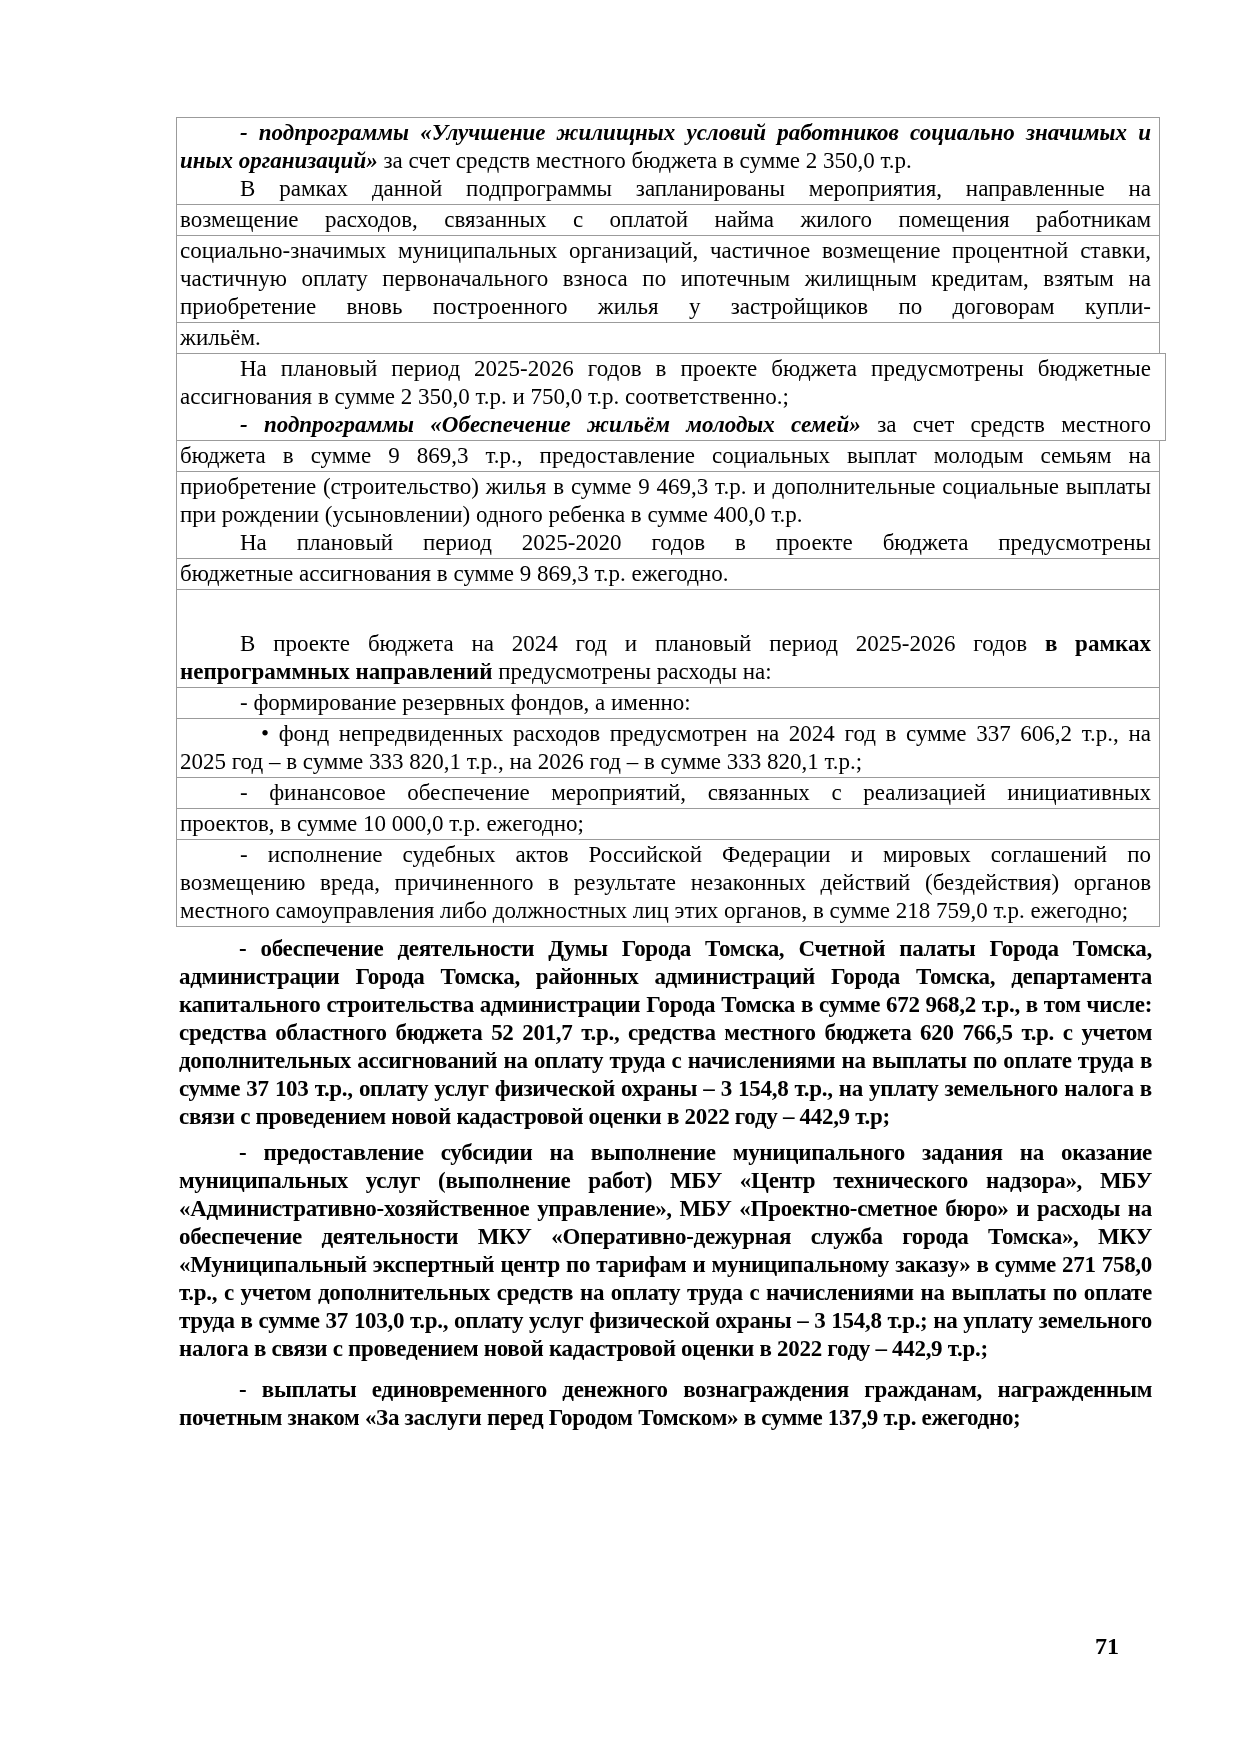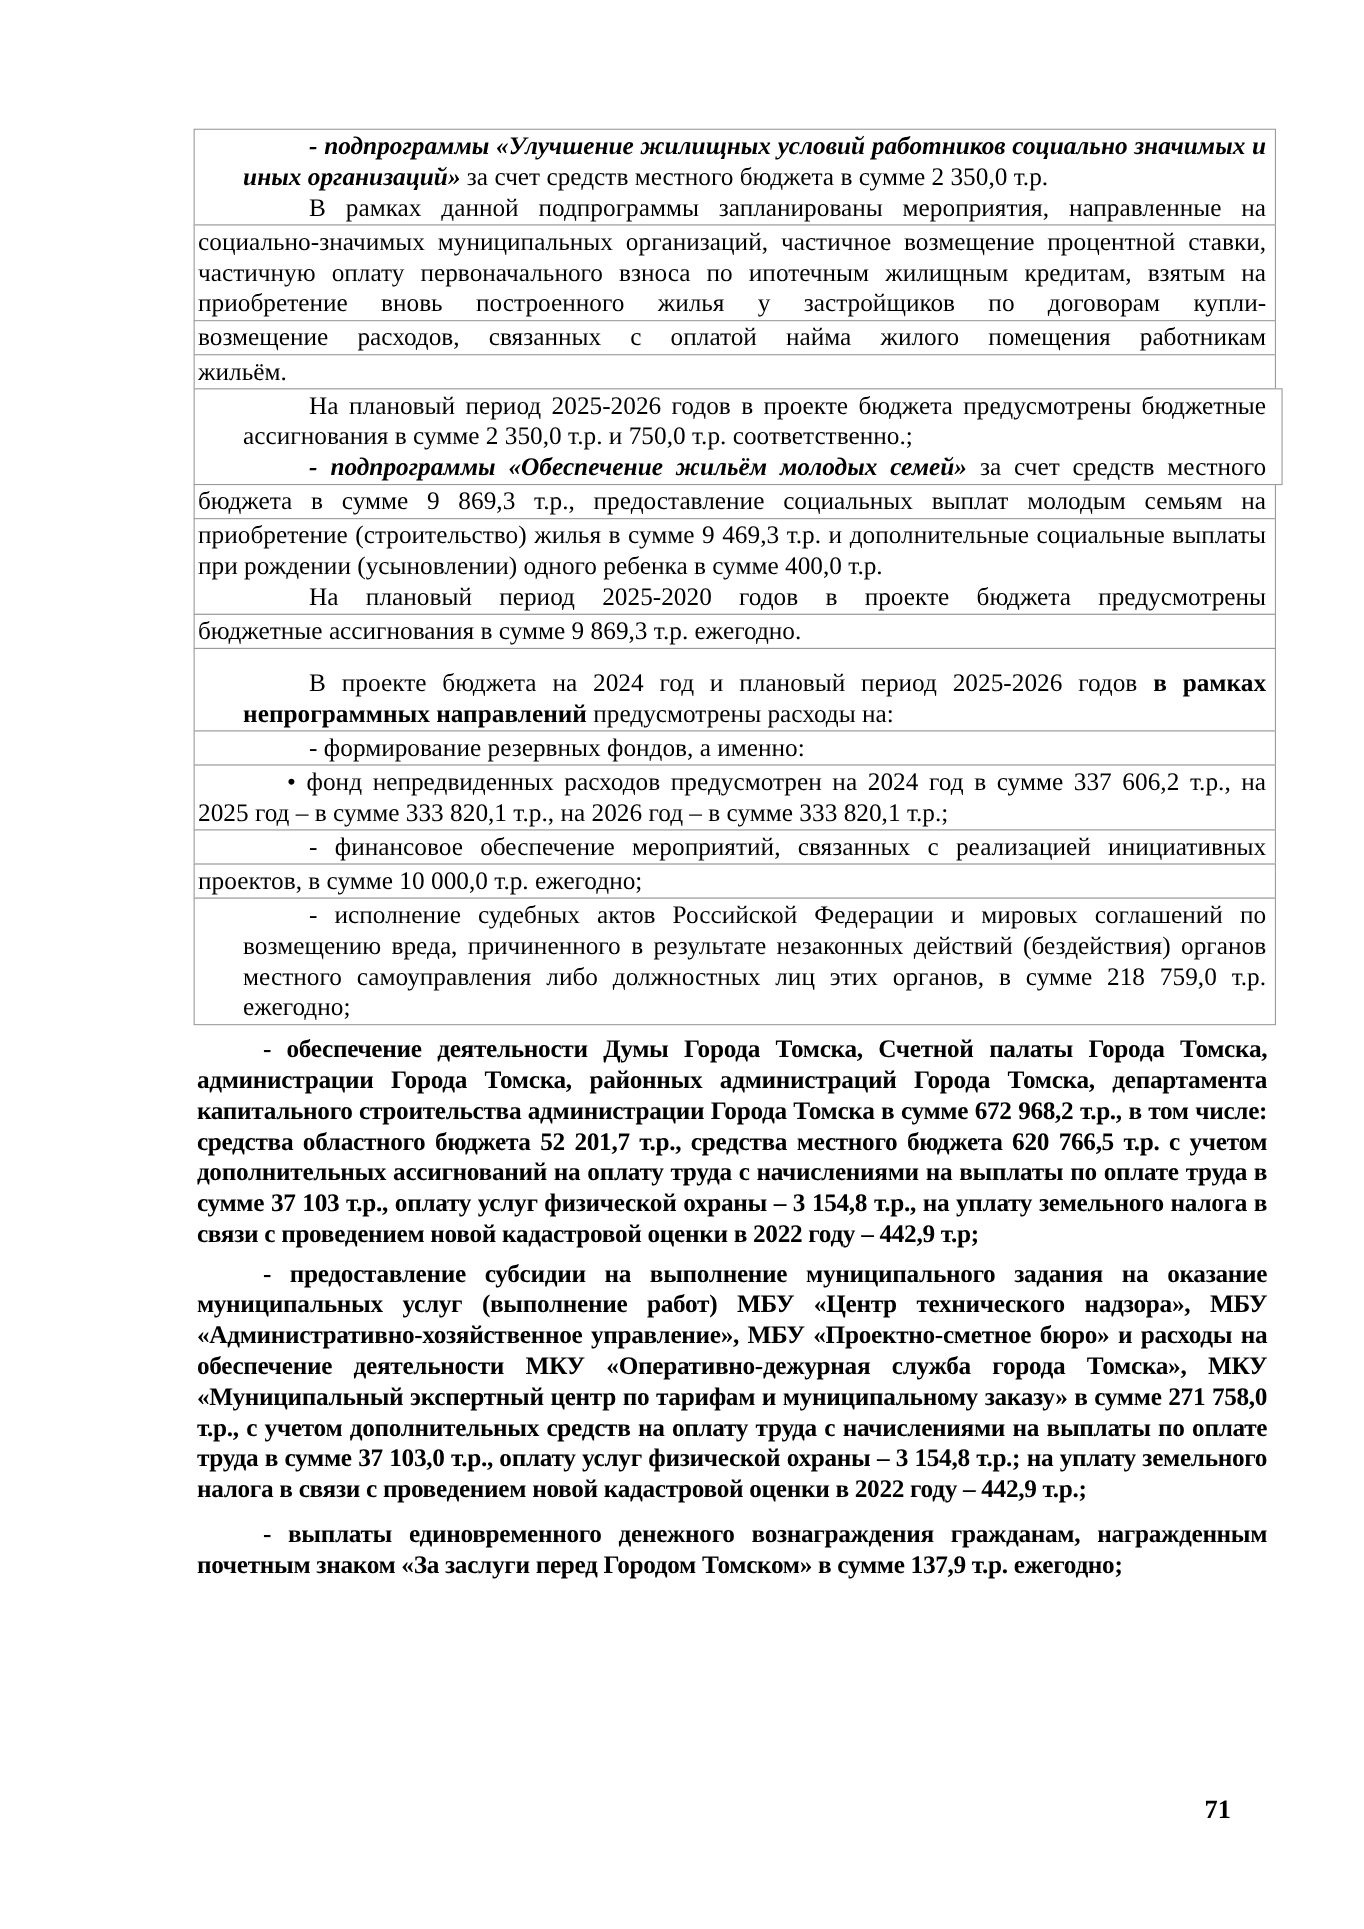--- a/index.html
+++ b/index.html
@@ -23,24 +23,24 @@
   .box {
     box-sizing: border-box;
     border: 1px solid #9b9b9b;
     margin-top: -1px;
     padding: 1px 8px 1px 3px;
     background: #ffffff;
   }
   .box.first { margin-top: 0; }
   .b5  { margin-right: -6px; padding-right: 14px; }
   .b15 { margin-left: -6px; margin-right: -8px; padding-left: 9px; padding-right: 16px; }
-  .gap-top { padding-top: 17px; }
+  .gap-top { padding-top: 40px; }
   p { margin: 0; text-align: justify; }
   .cont { text-align-last: justify; -moz-text-align-last: justify; }
-  .ind { text-indent: 60px; margin-left: 41px; }
+  .ind { text-indent: 60px; }
   .bullet { text-indent: 81px; }
   .bi { font-weight: bold; font-style: italic; }
   .b  { font-weight: bold; }
   .bold-para {
     font-weight: bold;
     letter-spacing: -0.3px;
     padding: 0 8px 0 3px;
     margin: 8px 0;
   }
   .bold-para.last { margin-top: 13px; }
@@ -57,25 +57,25 @@
 
 <div class="page">
   <div class="col">
 
     <div class="box first">
       <p class="ind"><span class="bi">- подпрограммы «Улучшение жилищных условий работников социально значимых и иных организаций»</span><span> за счет средств местного бюджета в сумме 2&nbsp;350,0 т.р.</span></p>
       <p class="ind cont">В рамках данной подпрограммы запланированы мероприятия, направленные на</p>
     </div>
 
     <div class="box">
-      <p class="cont">социально-значимых муниципальных организаций, частичное возмещение процентной ставки, частичную оплату первоначального взноса по ипотечным жилищным кредитам, взятым на приобретение вновь построенного жилья у застройщиков по договорам купли-</p>
+      <p class="cont">возмещение расходов, связанных с оплатой найма жилого помещения работникам</p>
     </div>
 
     <div class="box">
-      <p class="cont">возмещение расходов, связанных с оплатой найма жилого помещения работникам</p>
+      <p class="cont">социально-значимых муниципальных организаций, частичное возмещение процентной ставки, частичную оплату первоначального взноса по ипотечным жилищным кредитам, взятым на приобретение вновь построенного жилья у застройщиков по договорам купли-</p>
     </div>
 
     <div class="box">
       <p>жильём.</p>
     </div>
 
     <div class="box b5">
       <p class="ind">На плановый период 2025-2026 годов в проекте бюджета предусмотрены бюджетные ассигнования в сумме 2&nbsp;350,0 т.р. и 750,0 т.р. соответственно.;</p>
       <p class="ind cont"><span class="bi">- подпрограммы «Обеспечение жильём молодых семей»</span><span> за счет средств местного</span></p>
     </div>

